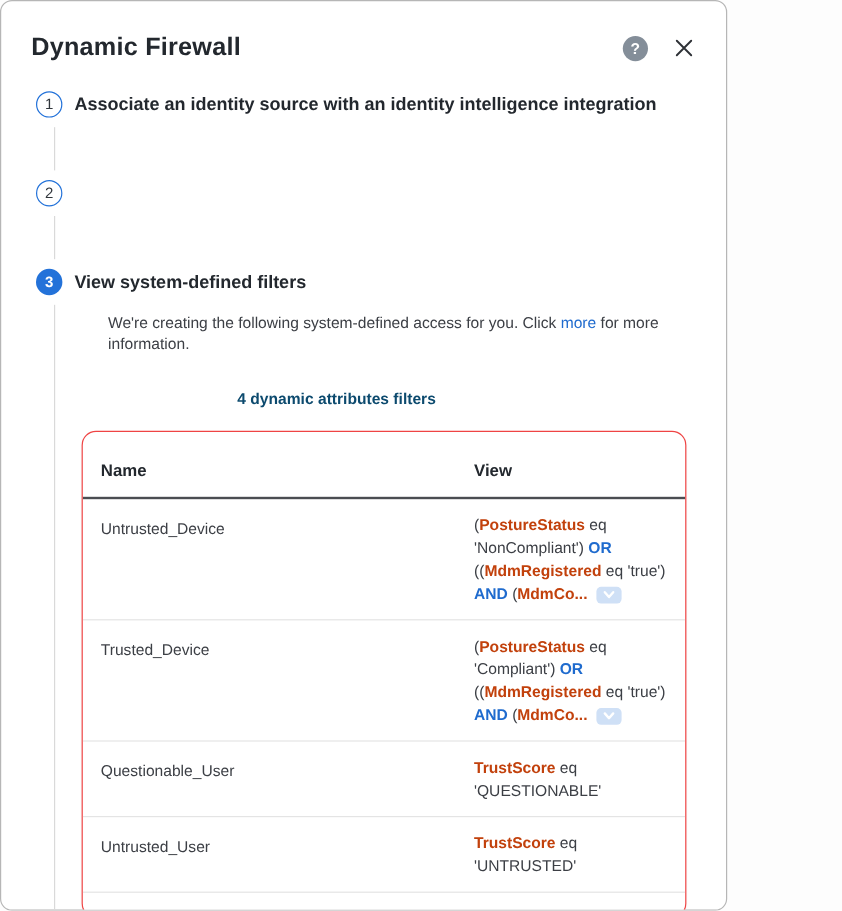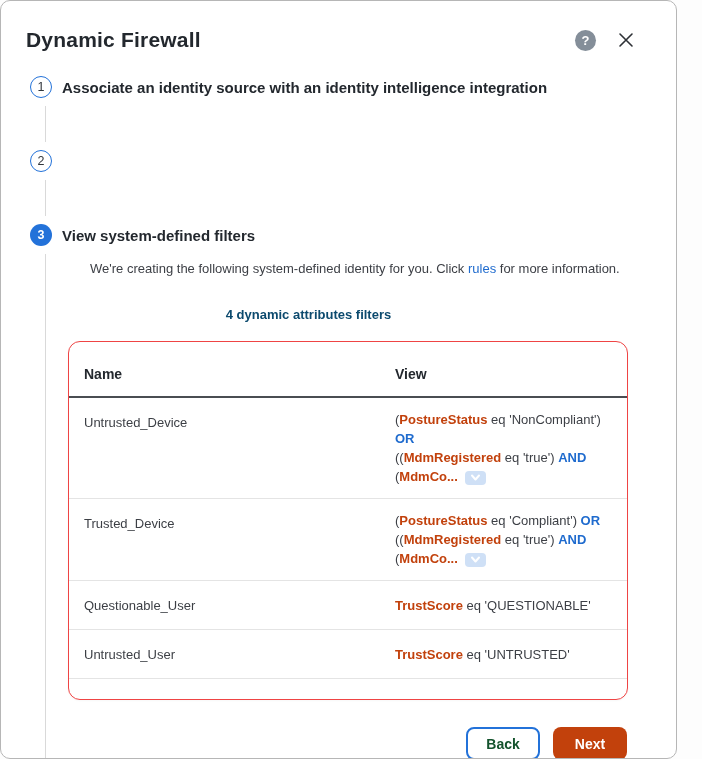--- a/index.html
+++ b/index.html
@@ -1,17 +1,17 @@
 <!DOCTYPE html>
 <html><head>
 <meta charset="utf-8">
 <style>
   html,body{margin:0;padding:0;background:#fdfdfd;}
   body{width:702px;height:759px;font-family:"Liberation Sans",sans-serif;-webkit-font-smoothing:antialiased;}
-  .dialog{box-sizing:border-box;width:677px;height:759px;background:#fff;border:1px solid #b6b6b6;border-radius:10px;padding:27px 40px 20px 25px;position:relative;overflow:hidden;}
+  .dialog{box-sizing:border-box;width:606px;height:759px;background:#fff;border:1px solid #b6b6b6;border-radius:10px;padding:27px 25px 20px 25px;position:relative;overflow:hidden;}
 
   
   .dlg-header{display:flex;align-items:center;}
   .dlg-title{flex:1;margin:0;font-size:21px;font-weight:bold;color:#23282e;letter-spacing:.2px;}
   .help-circle{width:21px;height:21px;border-radius:50%;background:#848e99;color:#fff;font-size:13px;font-weight:bold;display:flex;align-items:center;justify-content:center;cursor:pointer;margin-right:20px;}
   .close-btn{width:20px;height:20px;display:flex;align-items:center;justify-content:center;cursor:pointer;background:none;border:none;padding:0;}
 
   
   .steps{margin-top:24px;padding-left:4px;}
   .step-row{display:flex;align-items:center;gap:10px;height:22px;cursor:pointer;}
@@ -81,21 +81,21 @@
       <div class="step-circle outlined">2</div>
     </div>
     <div class="connector"></div>
 
     <div class="step-row">
       <div class="step-circle active">3</div>
       <div class="step-label">View system-defined filters</div>
     </div>
 
     <div class="step3-content">
-      <p class="description"><span>We're creating the following system-defined identity for you. Click </span><a class="help-link">rules</a><span> for more information.</span></p>
+      <p class="description"><span>We're creating the following system-defined access for you. Click </span><a class="help-link">more</a><span> for more information.</span></p>
 
       <div class="count-label">4 dynamic attributes filters</div>
 
       <div class="table-card">
         <table>
           <colgroup>
               <col class="c-name">
               <col>
             </colgroup>
           <thead>

